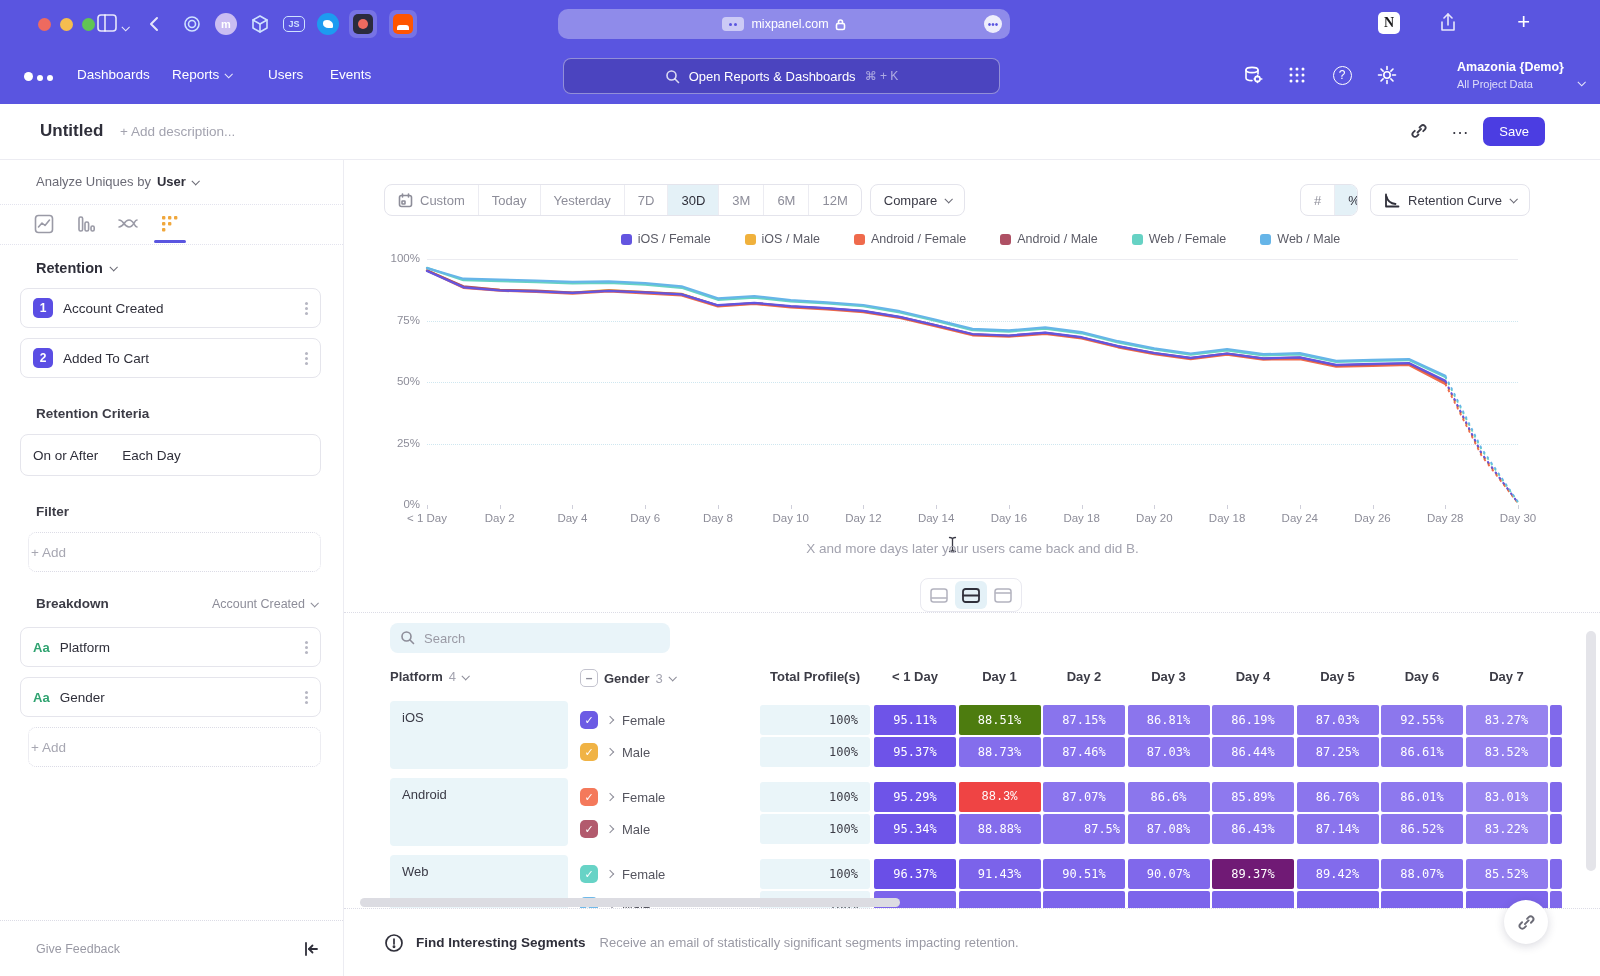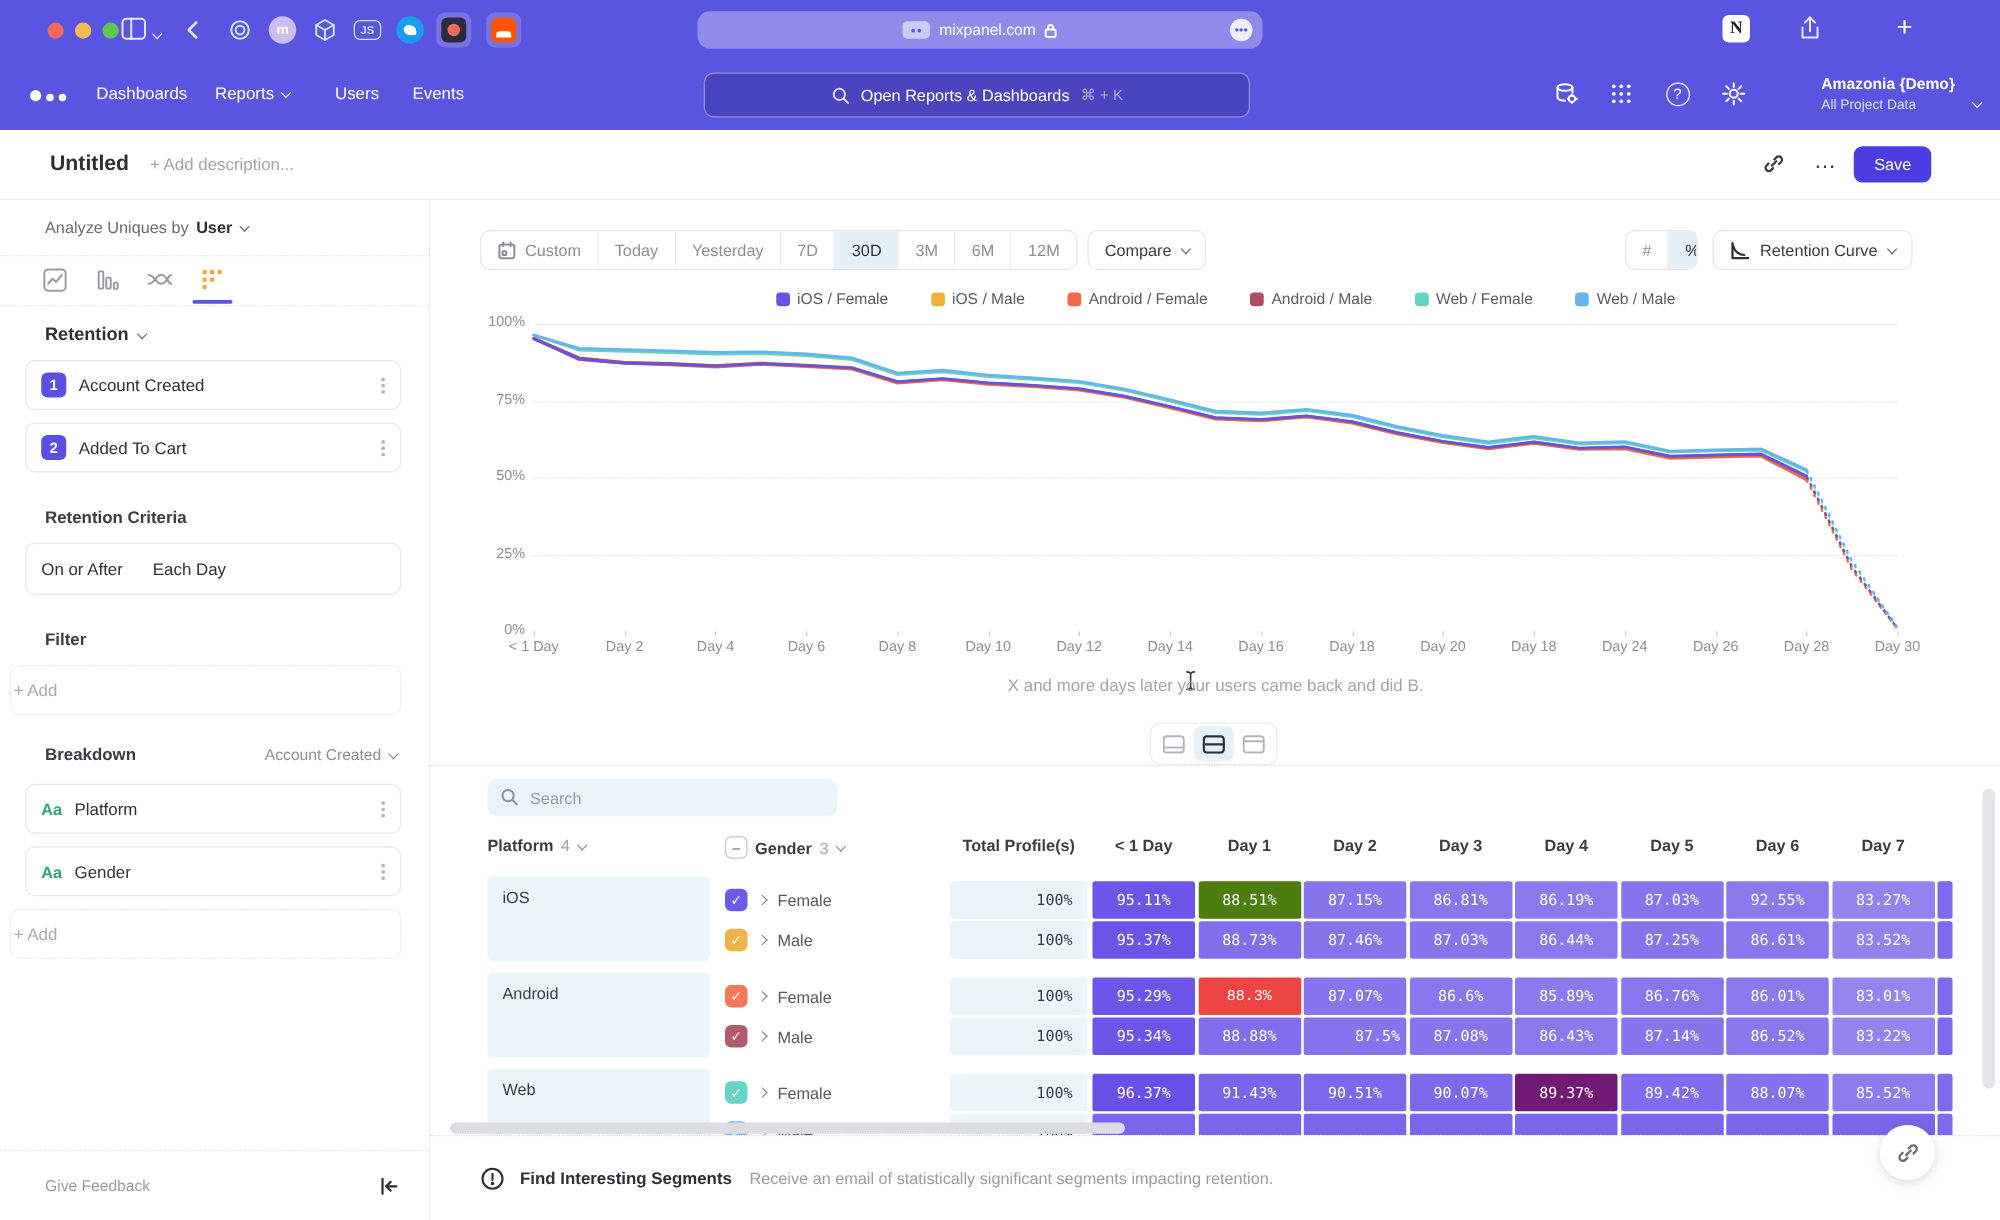--- a/index.html
+++ b/index.html
@@ -58,21 +58,21 @@
 
   
   #sidebar { position:absolute; left:0; top:160px; width:344px; height:816px; background:#fff;
     border-right:1px solid #ececf2; }
   .sb-label { color:#3c3c46; font-weight:600; font-size:13.5px; }
   .sb-card { position:absolute; left:20px; right:22px; height:40px; border:1px solid #e5e5ec;
     border-radius:8px; background:#fff; display:flex; align-items:center; padding:0 12px; gap:10px; }
   .sb-card .lbl { font-size:13.5px; font-weight:500; color:#2f2f3a; flex:1; }
   .badge { width:20px; height:20px; border-radius:5px; background:#5b4ee4; color:#fff; font-size:12px;
     font-weight:600; display:flex; align-items:center; justify-content:center; }
-  .add-card { position:absolute; left:8px; right:22px; height:40px; border:1px dotted #dcdce6;
+  .add-card { position:absolute; left:28px; right:22px; height:40px; border:1px dotted #dcdce6;
     border-radius:8px; display:flex; align-items:center; padding:0 2px; color:#a7a7b2; font-size:13.5px; }
   .aa { color:#2fa370; font-weight:600; font-size:13px; }
   .tab-ic { position:absolute; top:52px; width:24px; height:24px; color:#9a9aa6; display:flex; align-items:center; justify-content:center; }
 
   
   #main { position:absolute; left:344px; top:160px; width:1256px; height:816px; background:#fff; }
 
   .seg-group { display:flex; align-items:stretch; height:32px; border:1px solid #e4e4ec; border-radius:8px; background:#fff; overflow:hidden; }
   .range-btn { display:flex; align-items:center; gap:7px; padding:0 13px; font-size:13px; color:#8d8d99; }
   .range-btn + .range-btn { border-left:1px solid #ececf2; }

